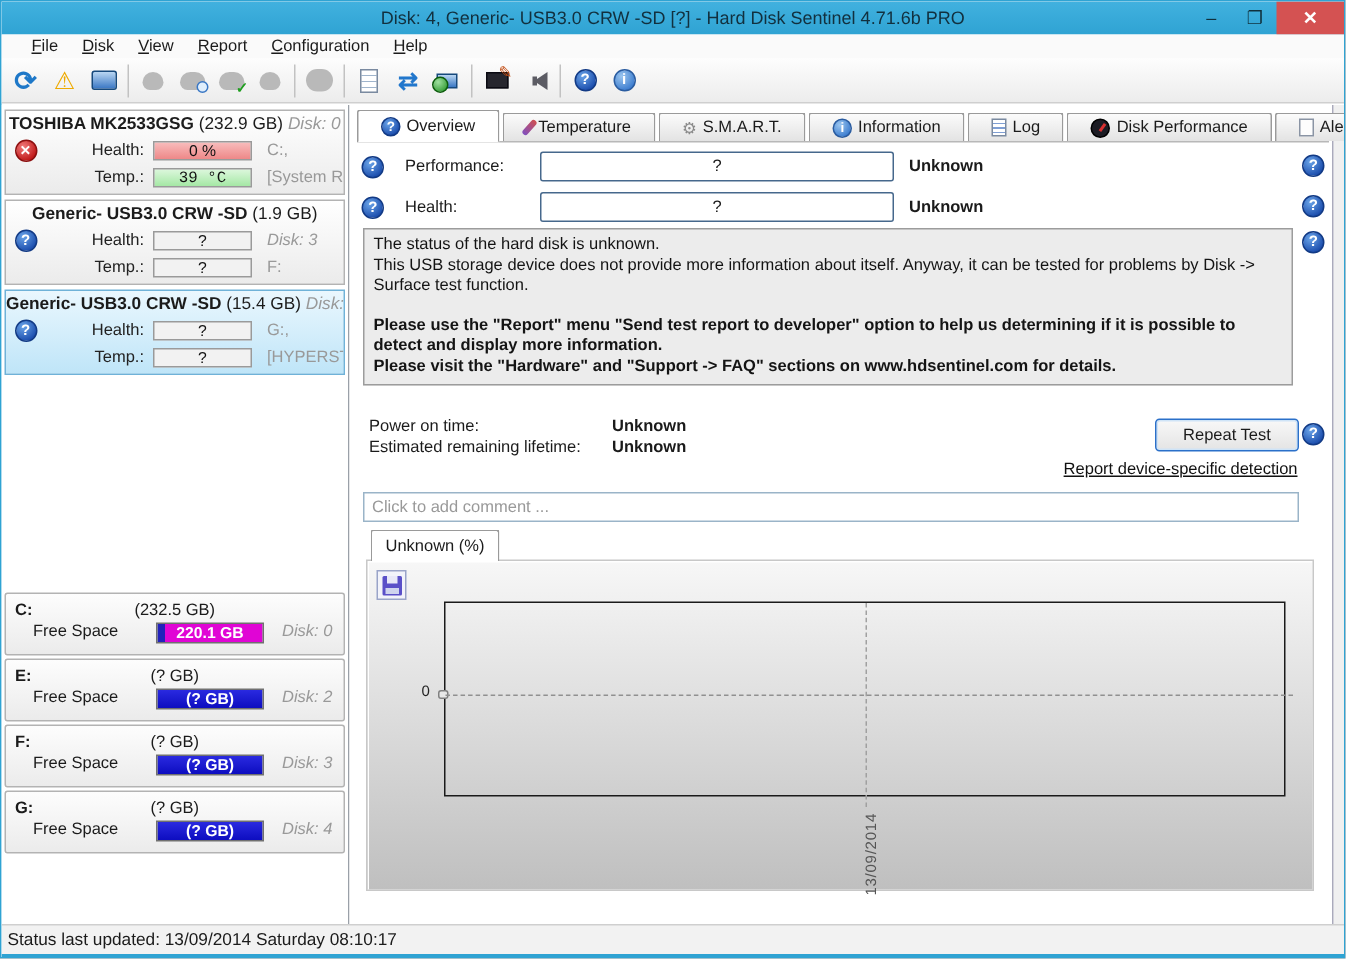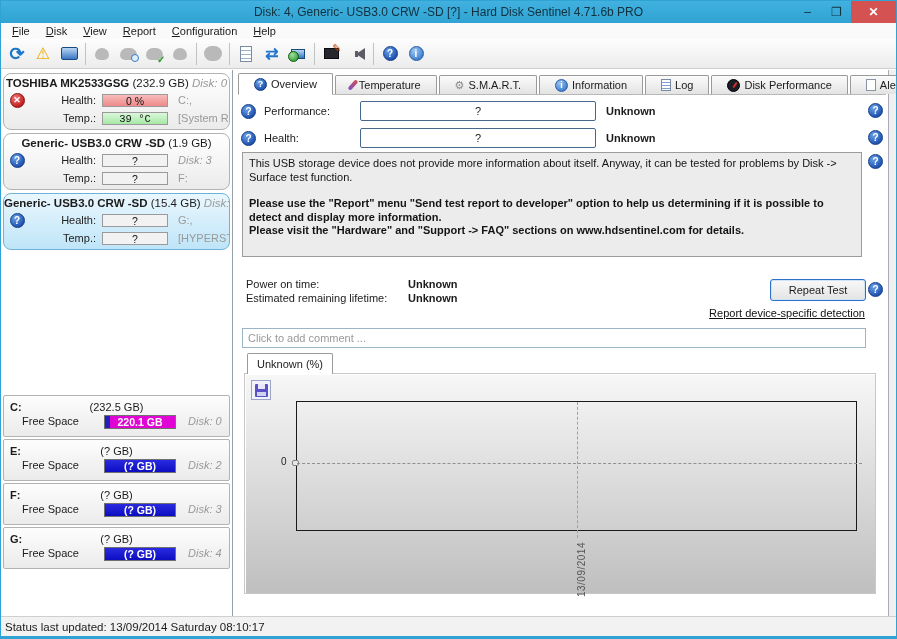--- a/index.html
+++ b/index.html
@@ -13,21 +13,21 @@
   .app-icon { width:16px; height:14px; margin-left:4px; border:1px solid #888;
               background:linear-gradient(135deg,#e8e8e8 30%,#d04040 30% 55%,#30a040 55%); border-radius:2px; }
   .title-text { position:absolute; left:0; right:0; text-align:center; font-size:12px; color:#12303e; }
   .win-controls { position:absolute; right:0; top:0; height:22px; display:flex; }
   .win-btn { width:29px; height:22px; display:flex; align-items:center; justify-content:center;
              color:#10303c; font-size:12px; }
   .win-btn.close { width:45px; background:#d45252; color:#fff; font-weight:bold; }
 
   
   .menubar { position:absolute; top:22px; left:0; right:0; height:16px; background:#fafafa;
-             display:flex; align-items:flex-start; padding-left:3px; }
+             display:flex; align-items:flex-start; padding-left:12px; }
   .menu-item { padding:0 8px; height:16px; line-height:16px; }
   .menu-item::first-letter { text-decoration:underline; }
 
   
   .toolbar { position:absolute; top:38px; left:0; right:0; height:30px;
              background:linear-gradient(#fdfdfd,#ececec); border-bottom:1px solid #cfcfcf;
              display:flex; align-items:center; padding-left:3px; }
   .ticon { width:26px; height:26px; display:flex; align-items:center; justify-content:center; position:relative; }
   .tsep { width:1px; height:22px; background:#c2c2c2; margin:0 3px; }
   .g-refresh { color:#1e78c8; font-size:18px; font-weight:bold; }
@@ -62,21 +62,21 @@
              align-items:center; justify-content:center; }
   .erricon::after { content:attr(data-glyph); }
 
   
   .content { position:absolute; top:69px; left:0; right:0; bottom:22px; display:flex; }
   .sidebar { width:232px; border-right:1px solid #9aa0a8; background:#fff; overflow:hidden; }
   .main { flex:1; position:relative; background:#fff; border-right:1px solid #aab; }
   .rightstrip { width:7px; background:#f0f0f0; }
 
   
-  .disk-panel { margin:3px 2px 2px 2px; border:1px solid #b3b3b3; border-radius:8px;
+  .disk-panel { margin:3px 2px 2px 2px; border:1px solid #b3b3b3; border-radius:0;
                 background:linear-gradient(#ffffff,#ebebeb); padding:1px 0 3px 0; height:57px; overflow:hidden; }
   .disk-panel.selected { background:linear-gradient(#eaf7fe,#bfe5f8); border-color:#6fb2d8; }
   .dp-header { text-align:center; white-space:nowrap; overflow:hidden; height:16px; line-height:16px; font-size:11.5px; }
   .dp-header .sz { font-weight:normal; }
   .dp-header .dk { color:#999; font-style:italic; }
   .dp-row { display:grid; grid-template-columns:26px 72px 70px 1fr; align-items:center; height:18px; }
   .dp-row .ic { display:flex; justify-content:center; }
   .dp-label { text-align:right; padding-right:6px; color:#222; }
   .bar { width:66px; height:13px; border:1px solid #9a9a9a; text-align:center;
          font-size:10.5px; line-height:12px; color:#111; }
@@ -113,21 +113,21 @@
   .g-smart { color:#8a8a8a; font-size:11px; }
   .doc-sm { width:10px; height:12px; background:repeating-linear-gradient(#fff 0 2px,#7f9fd4 2px 3px);
             border:1px solid #7a8aa0; }
   .doc-plain { width:10px; height:12px; background:#fdfdfd; border:1px solid #8a94a4; }
   .gauge { width:13px; height:13px; border-radius:50%; background:#1c1c24; border:1px solid #000; position:relative; }
   .gauge::after { content:""; position:absolute; left:6px; top:2px; width:2px; height:6px; background:#d83030;
                   transform:rotate(35deg); }
 
   
   .ov-row { position:absolute; left:0; display:flex; align-items:center; }
-  .ov-label { width:104px; padding-left:8px; }
+  .ov-label { width:104px; padding-left:14px; }
   .ov-box { width:236px; height:20px; border:1px solid #46688c; border-radius:2px; background:#fff;
             text-align:center; line-height:18px; font-size:11px; }
   .ov-status { font-weight:bold; margin-left:10px; }
   .far-q { position:absolute; left:635px; }
 
   .statusbox { position:absolute; left:9px; top:82px; width:620px; height:105px;
                background:#ececec; border:1px solid #9c9c9c; padding:4px 6px; line-height:13.5px;
                color:#141414; overflow:hidden; }
   .statusbox .b { font-weight:bold; }
   .statusbox .gap { height:13px; }
@@ -414,20 +414,21 @@
 
       <div class="ov-row" style="top:58px; left:8px;">
         <span class="qicon" data-glyph="?"></span>
         <span class="ov-label">Health:</span>
         <div class="ov-box">?</div>
         <span class="ov-status">Unknown</span>
       </div>
       <span class="qicon far-q" style="top:60px;" data-glyph="?"></span>
 
       <div class="statusbox">
+        <div>The status of the hard disk is unknown.</div>
         <div>This USB storage device does not provide more information about itself. Anyway, it can be tested for problems by Disk -&gt; Surface test function.</div>
         <div class="gap"></div>
         <div class="b">Please use the "Report" menu "Send test report to developer" option to help us determining if it is possible to detect and display more information.</div>
         <div class="b">Please visit the "Hardware" and "Support -&gt; FAQ" sections on www.hdsentinel.com for details.</div>
       </div>
       <span class="qicon far-q" style="top:84px;" data-glyph="?"></span>
 
       <span class="kv-label" style="top:208px;">Power on time:</span>
       <span class="kv-value" style="top:208px;">Unknown</span>
       <span class="kv-label" style="top:222px;">Estimated remaining lifetime:</span>

